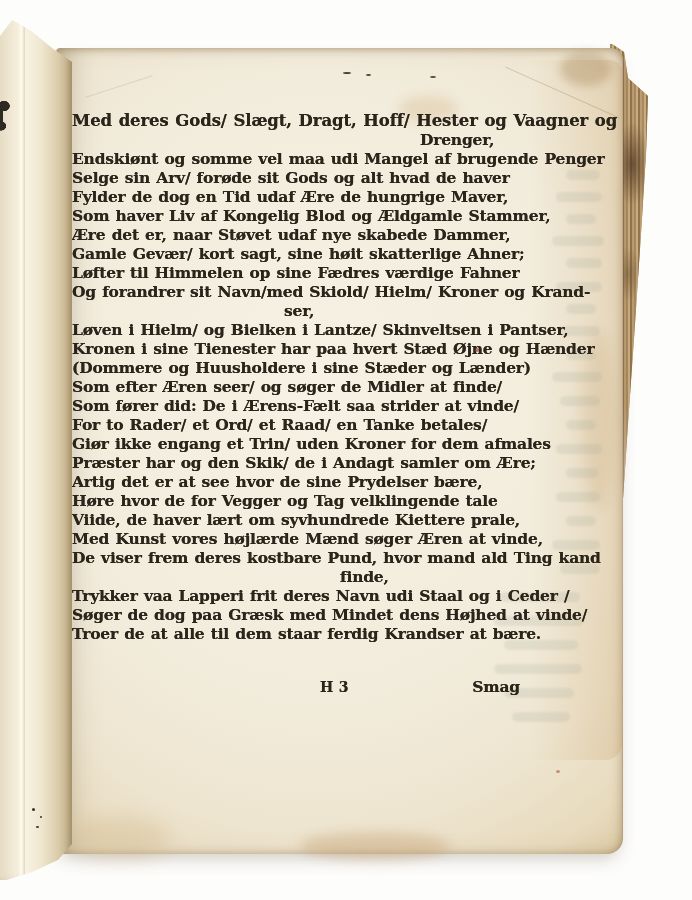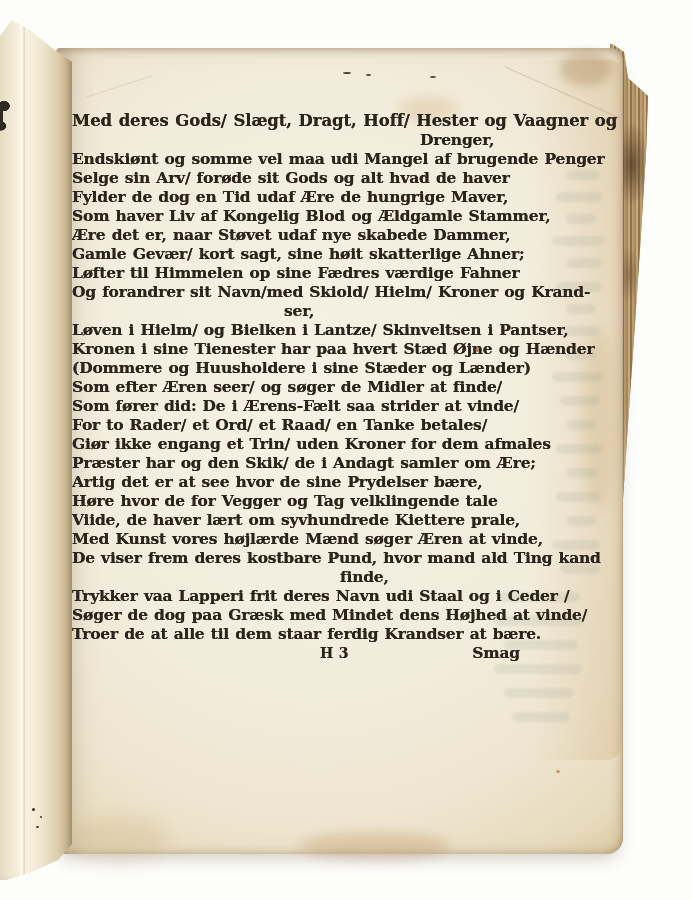--- a/index.html
+++ b/index.html
@@ -81,21 +81,21 @@
   .textblock{
     position:absolute;left:72px;top:111px;width:500px;
     color:#2b241a;font-weight:700;font-size:15.5px;line-height:19px;
     letter-spacing:-.2px;word-spacing:1px;white-space:nowrap;
     text-shadow:0 0 .4px rgba(43,36,26,.8);
   }
   .textblock .line{height:19px;}
   .textblock .head{font-size:16.5px;letter-spacing:-.1px;}
   .footer-row{display:flex;height:19px;align-items:baseline;}
   .footer-row .sig{margin-left:248px;font-size:14px;}
-  .footer-row .catch{margin-left:auto;margin-right:52px;}
+  .footer-row .catch{margin-left:auto;margin-right:52px;margin-top:34px;}
   .speck{position:absolute;border-radius:50%;}
 </style>
 </head>
 <body>
 
 <div class="photo">
 
   <div class="fore-edge"></div>
 
   <div class="page"></div>

